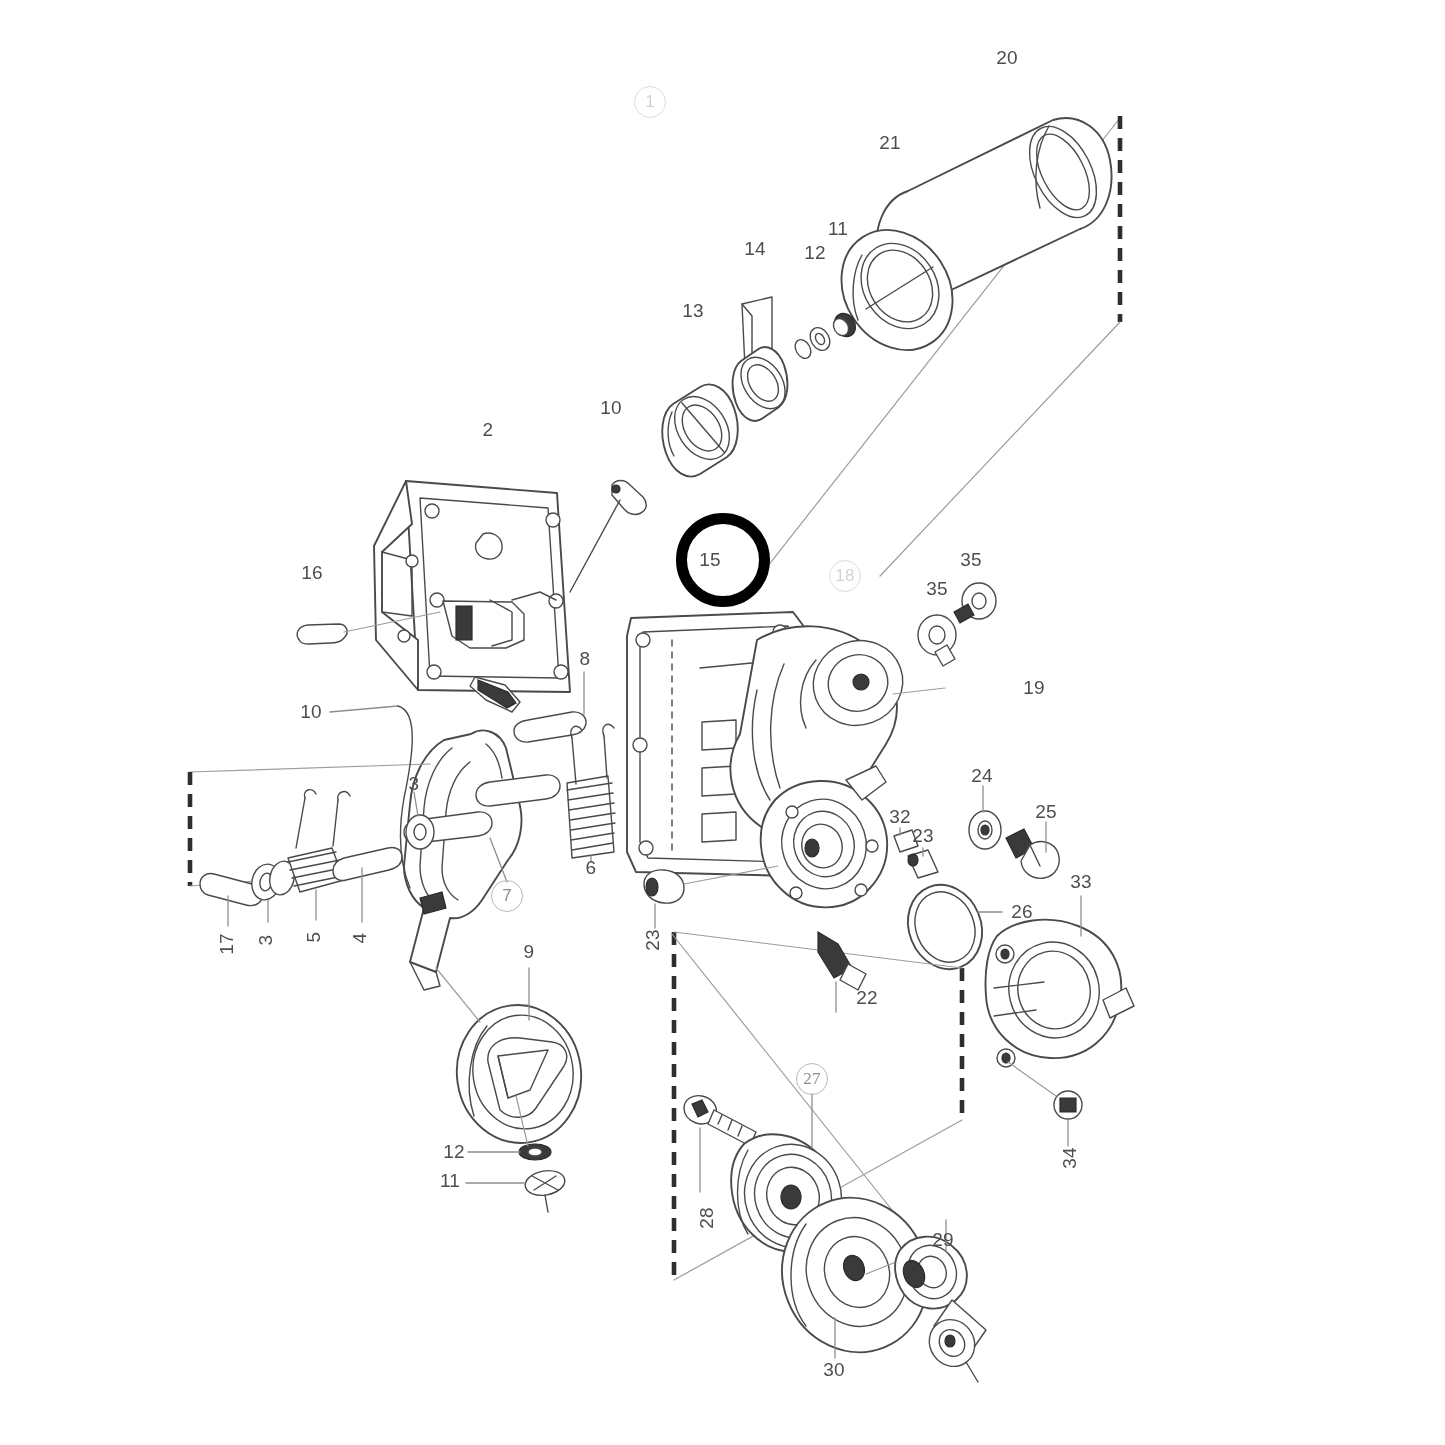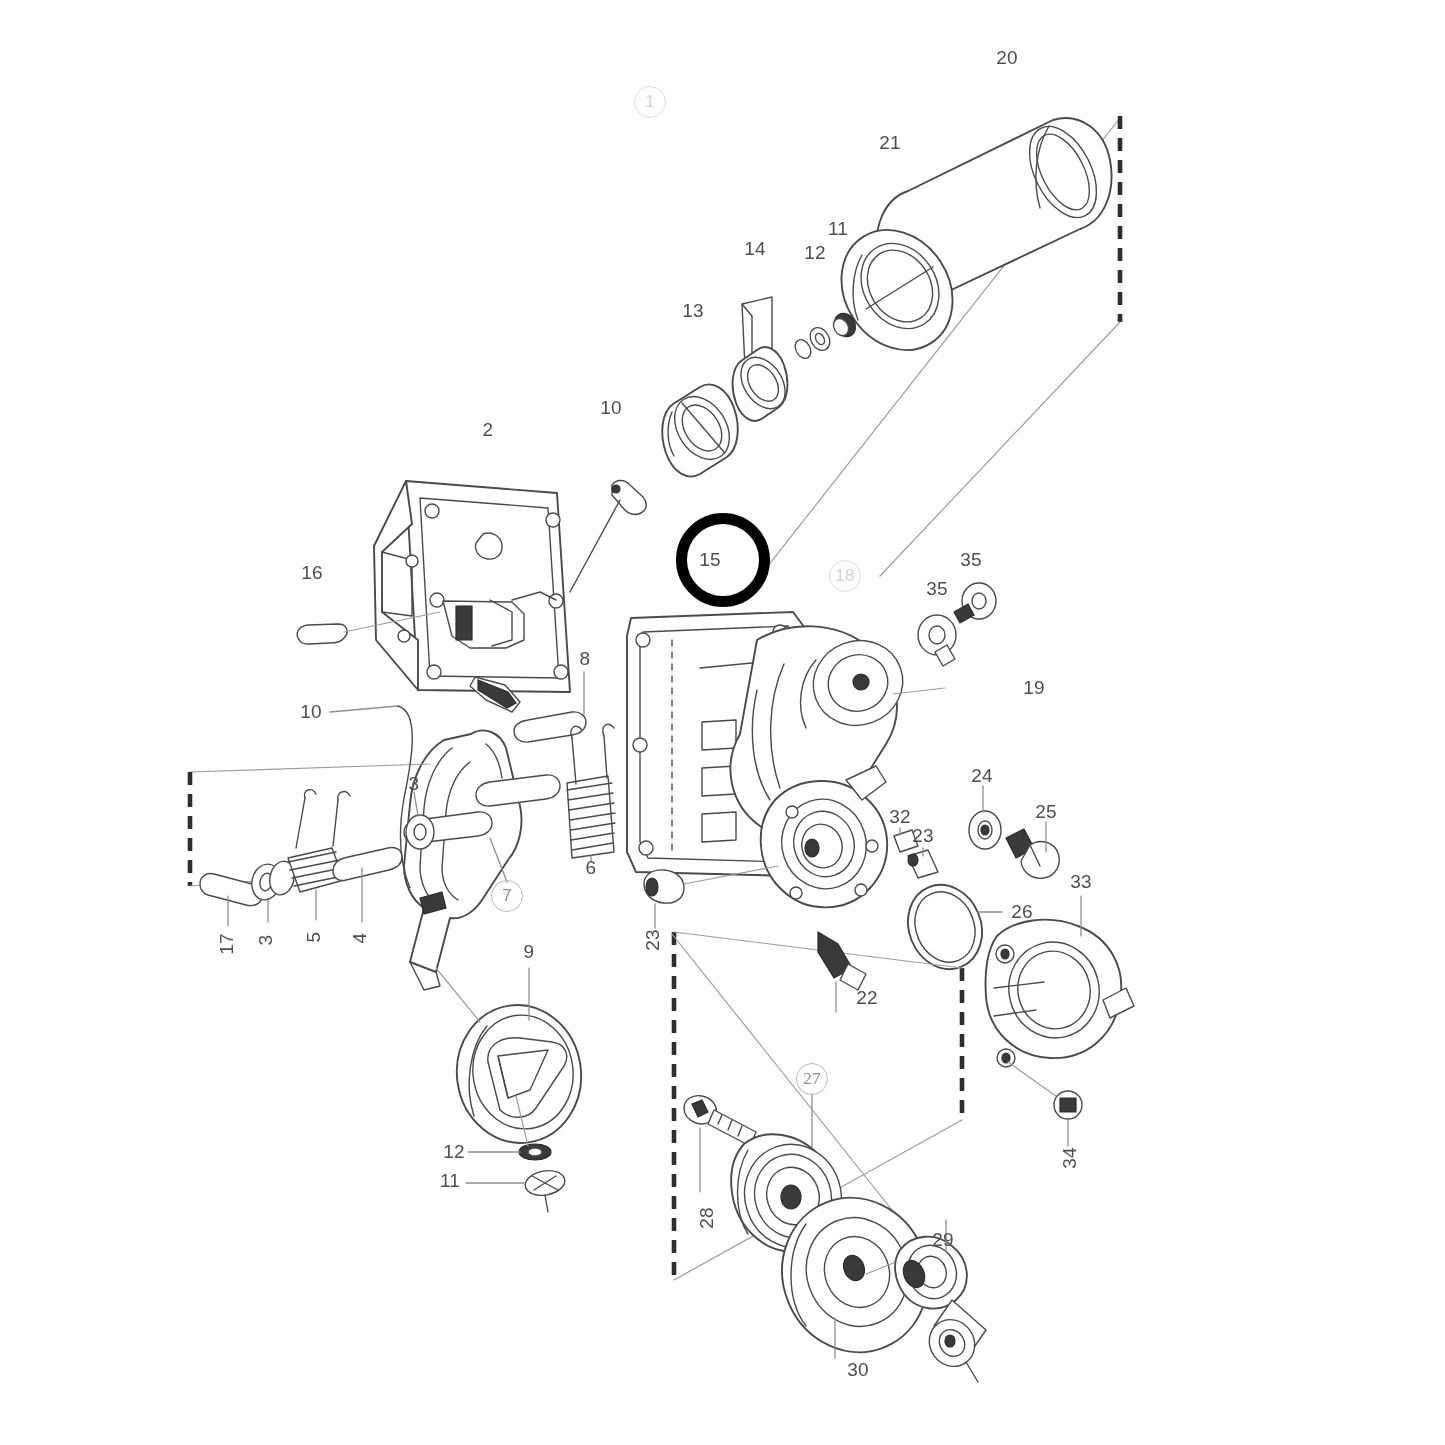--- a/index.html
+++ b/index.html
@@ -446,16 +446,16 @@
       <div class="lbl rot" style="left: 360px; top: 938px;">4</div>
       <div class="lbl rot" style="left: 653px; top: 940px;">23</div>
       <div class="lbl" style="left: 529px; top: 952px;">9</div>
       <div class="lbl" style="left: 834px; top: 998px; margin-left: 33px;">22</div>
       <div class="lbl circ" style="left: 812px; top: 1079px; font-family: Liberation Serif, serif;">27</div>
       <div class="lbl rot" style="left: 1070px; top: 1158px;">34</div>
       <div class="lbl" style="left: 454px; top: 1152px;">12</div>
       <div class="lbl" style="left: 450px; top: 1181px;">11</div>
       <div class="lbl rot" style="left: 707px; top: 1218px;">28</div>
       <div class="lbl" style="left: 943px; top: 1240px;">29</div>
-      <div class="lbl" style="left: 834px; top: 1370px; margin-left: 24px;">30</div>
+      <div class="lbl" style="left: 834px; top: 1370px;">30</div>
     </div>
 
 </div>
 
 </body></html>

